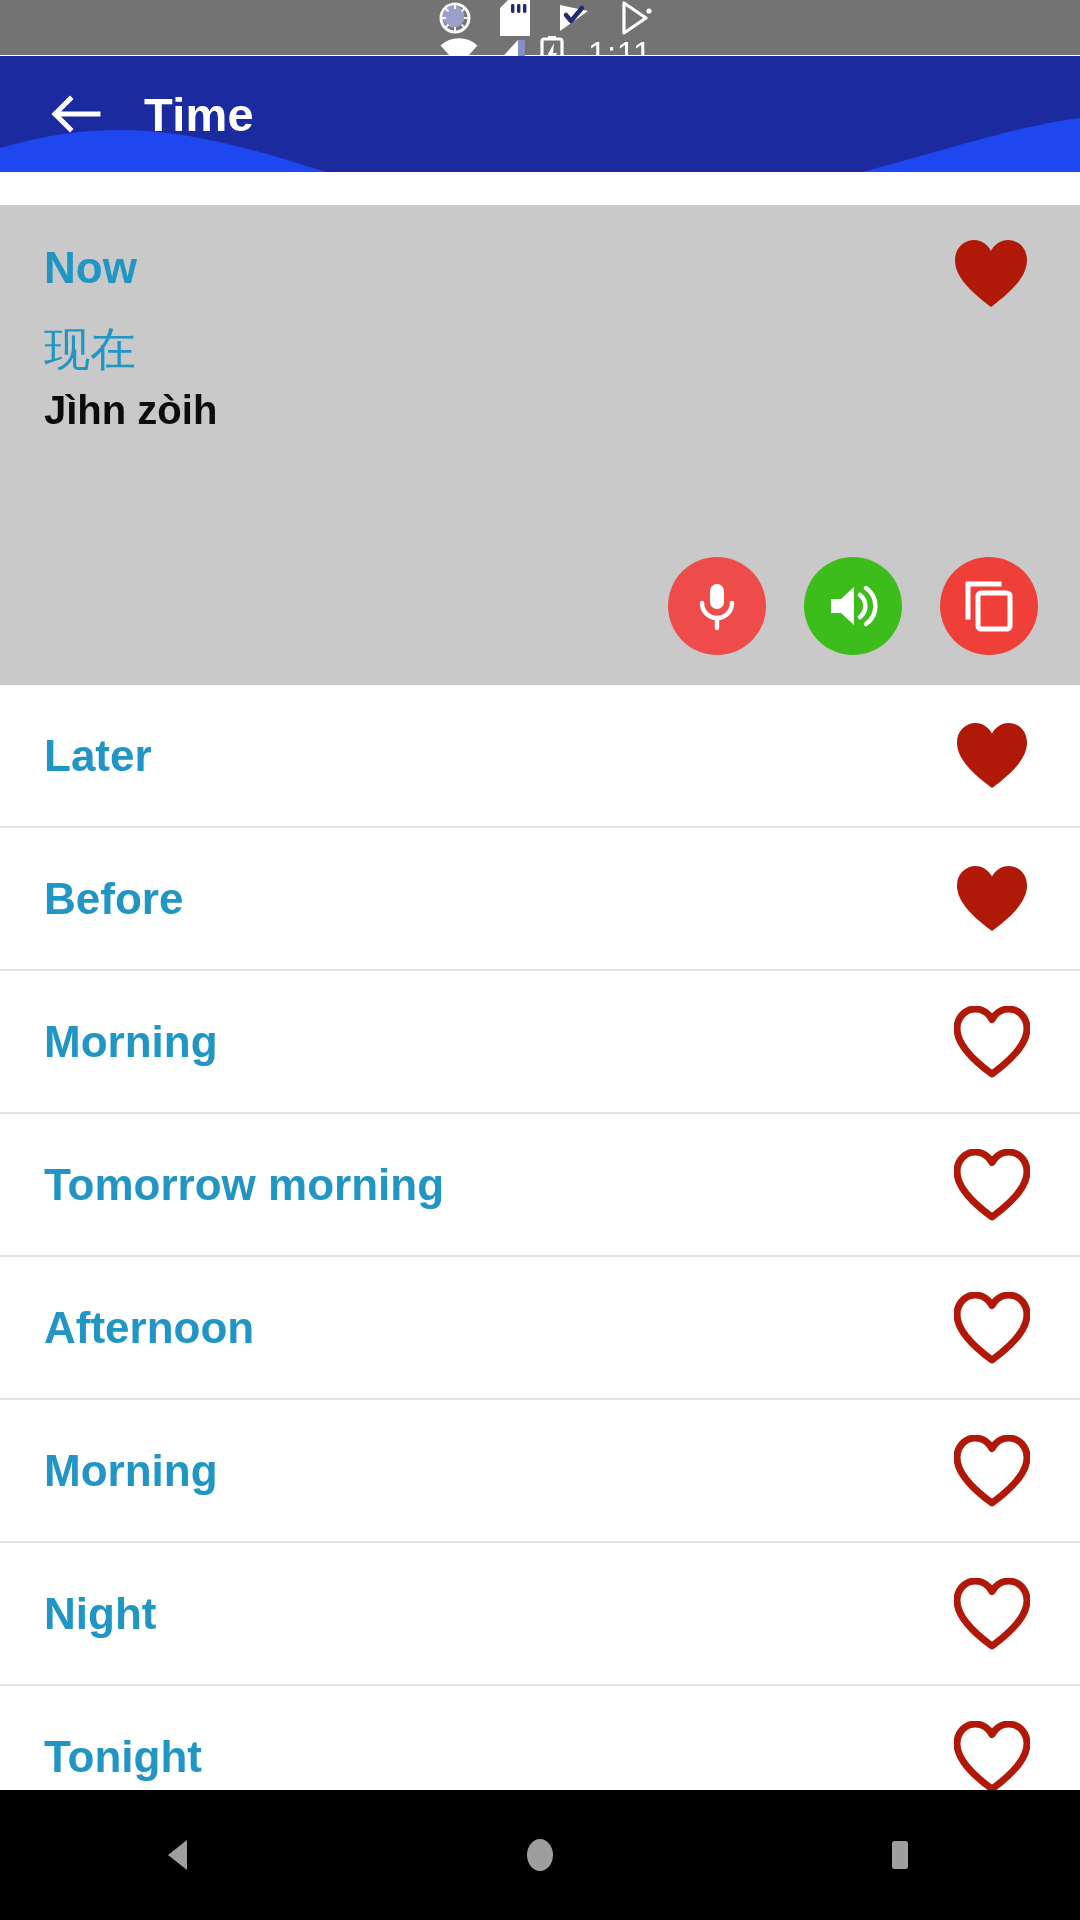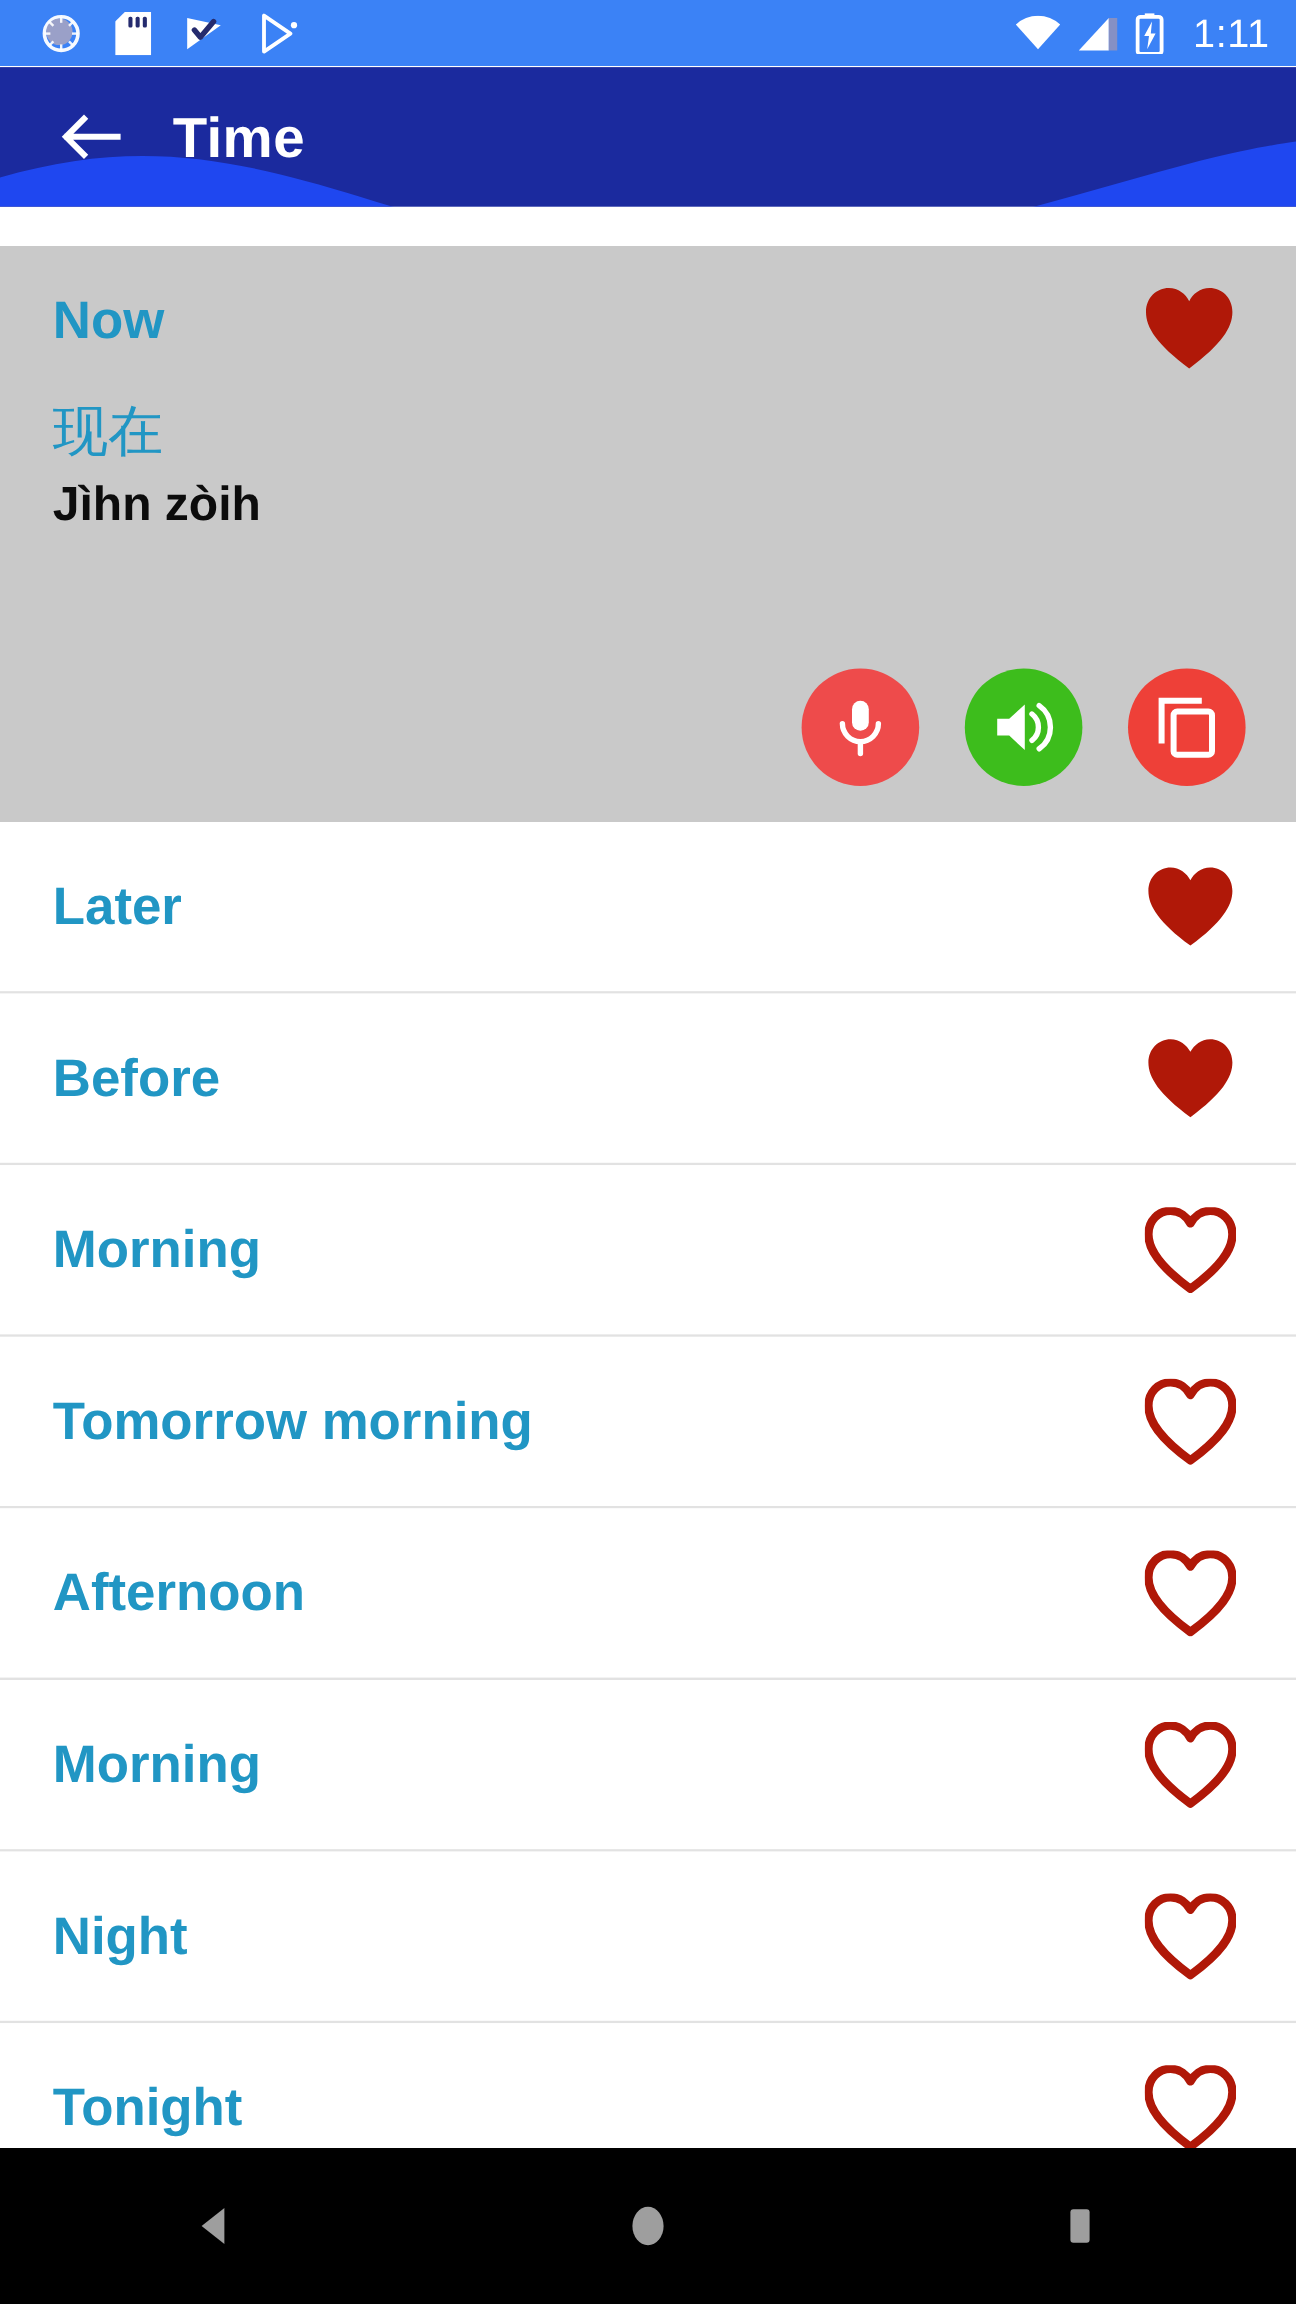--- a/index.html
+++ b/index.html
@@ -7,23 +7,24 @@
     width:1080px; height:1920px;
     background:#ffffff;
     font-family:"Liberation Sans", sans-serif;
     overflow:hidden;
   }
   #screen { position:relative; width:1080px; height:1920px; background:#fff; }
 
   
   .status-bar{
     position:absolute; top:0; left:0; width:1080px; height:55px;
-    background:#3b82f6;
+    background:#737373;
     display:flex; align-items:center; justify-content:space-between;
     padding:0 22px 0 34px;
+    flex-direction:column;
   }
   .status-left{ display:flex; align-items:center; gap:28px; }
   .status-right{ display:flex; align-items:center; gap:14px; }
   .status-right .clock{
     color:#fff; font-size:33px; font-weight:400; letter-spacing:.5px;
     margin-left:10px; line-height:1;
   }
   .sicon{ display:block; }
 
   
@@ -48,21 +49,21 @@
     background:#C9C9C9;
   }
   .card-head{
     position:relative; padding:38px 0 0 44px;
   }
   .card-en{
     color:#2196C4; font-size:44px; font-weight:700; line-height:1.12;
   }
   .card-native{
     color:#2196C4; font-size:46px; font-weight:500; line-height:1.12;
-    margin-top:42px;
+    margin-top:32px;
   }
   .card-roman{
     color:#0c0c0c; font-size:40px; font-weight:700; line-height:1.12;
     margin-top:12px;
   }
   .card-heart{
     position:absolute; top:32px; right:50px; width:78px; height:74px;
   }
   .card-actions{
     position:absolute; left:0; bottom:30px; width:1080px;

